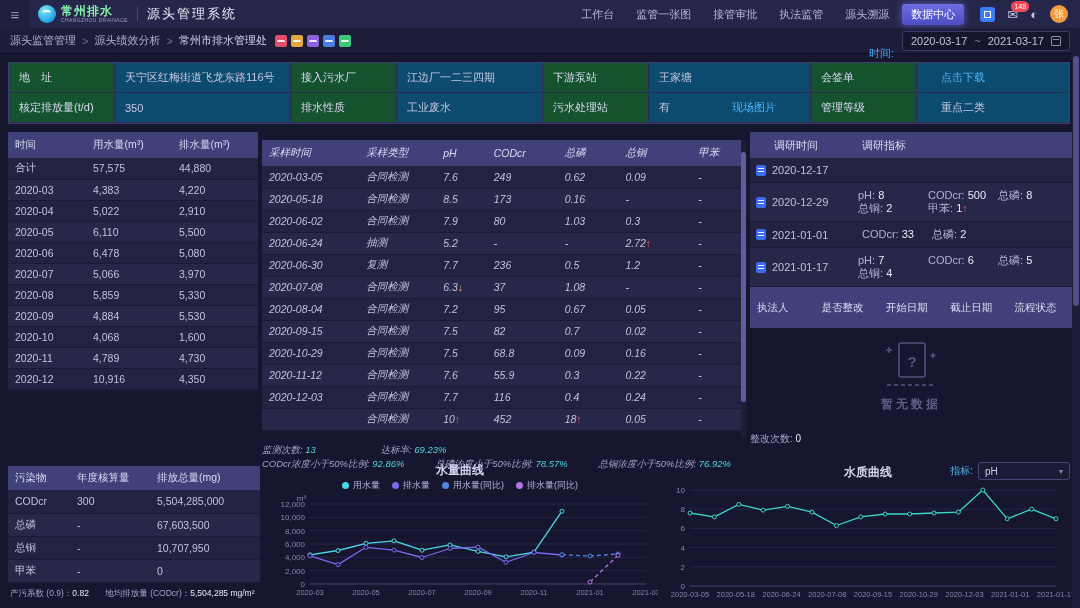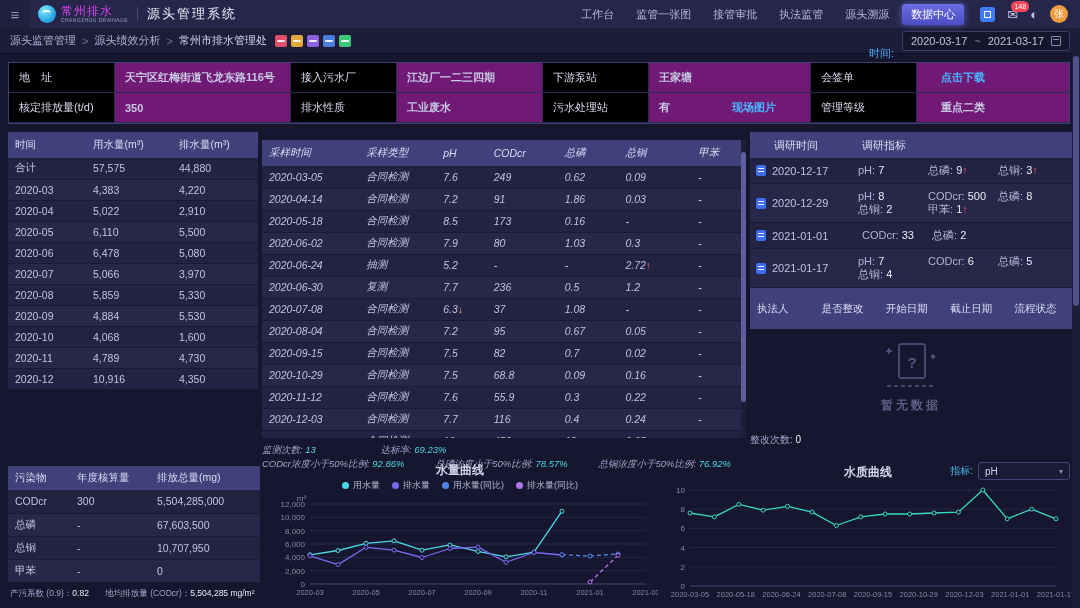--- a/index.html
+++ b/index.html
@@ -13,21 +13,21 @@
   .navbar { position:absolute; top:0; left:0; right:0; height:28px; background:#26264a;
             display:flex; align-items:center; z-index:5; }
   .hamburger { width:30px; height:28px; background:#20203e; color:#8f8fba; font-size:15px;
                display:flex; align-items:center; justify-content:center; cursor:pointer; }
   .logo { display:flex; align-items:center; gap:5px; margin-left:8px; }
   .logo-circle { width:18px; height:18px; border-radius:50%;
                  background:radial-gradient(circle at 35% 30%, #7deafc, #1fa0e0 70%);
                  position:relative; }
   .logo-circle::after { content:''; position:absolute; left:4px; top:5px; width:9px; height:4px;
                         border-radius:50%; border-top:2px solid #fff; }
-  .logo-text-main { font-size:12px; font-weight:normal; color:#d946ef; line-height:12px; letter-spacing:1px; }
+  .logo-text-main { font-size:12px; font-weight:bold; color:#86efac; line-height:12px; letter-spacing:1px; }
   .logo-text-sub { font-size:5px; color:#9a9ac8; letter-spacing:.4px; line-height:6px; }
   .divider-v { width:1px; height:14px; background:#4a4a78; margin:0 9px; }
   .system-title { font-size:13px; color:#ecedfb; letter-spacing:2px; }
   .nav-menu { margin-left:auto; display:flex; align-items:center; gap:4px; }
   .nav-item { padding:3px 9px; color:#b6b6d6; font-size:11px; border-radius:3px;
               cursor:pointer; white-space:nowrap; }
   .nav-item.active { background:linear-gradient(180deg,#6c6ce4,#4d4dc2); color:#fff;
                      box-shadow:0 0 7px rgba(115,115,235,.65); }
   .nav-icons { display:flex; align-items:center; gap:12px; margin:0 12px 0 16px; }
   .icon-screen { width:15px; height:15px; border-radius:3px; background:#3d7bfa;
@@ -58,22 +58,22 @@
   .date-sep { color:#8a8ab0; }
   .cal-icon { width:10px; height:10px; border:1px solid #8a8ab0; border-radius:1px; position:relative; }
   .cal-icon::before { content:''; position:absolute; left:1px; right:1px; top:2px; height:1px; background:#8a8ab0; }
   
   .info-table { position:absolute; top:62px; left:8px; width:1062px;
                 display:grid; grid-template-columns:106px 176px 106px 146px 106px 162px 106px 1fr;
                 border:1px solid #3e3e70; }
   .info-cell { height:30px; display:flex; align-items:center; padding:0 10px;
                border-right:1px solid #2b2b54; border-bottom:1px solid #2b2b54; white-space:nowrap; }
   .info-cell:nth-child(8n) { border-right:none;padding-left:24px; }
-  .info-label { background:#000000; color:#dcdcf4; }
-  .info-value { background:#701a75; color:#c8c8e2;font-weight:bold; }
+  .info-label { background:#14532d; color:#dcdcf4; }
+  .info-value { background:#0c4a6e; color:#c8c8e2; }
   .link { color:#49b6ff; cursor:pointer; }
   .gap-link { margin-left:62px; }
   
   table.data-table { width:100%; border-collapse:collapse; table-layout:fixed; font-size:10.5px; }
   .data-table th { background:#40407a; color:#dcdcf4; font-weight:normal; height:26px;
                    padding:0 7px; text-align:left; white-space:nowrap; overflow:hidden; }
   .data-table td { padding:0 7px; color:#c2c2dc; white-space:nowrap; overflow:hidden;
                    border-bottom:1px solid #1a1a34; }
   .data-table tbody tr:nth-child(odd) td  { background:#222242; }
   .data-table tbody tr:nth-child(even) td { background:#27274a; }
@@ -321,29 +321,20 @@
           <tr>
             <td>2020-03-05</td>
             <td>合同检测</td>
             <td>7.6</td>
             <td>249</td>
             <td>0.62</td>
             <td>0.09</td>
             <td>-</td>
           </tr>
           <tr>
-            <td>2020-04-14</td>
-            <td>合同检测</td>
-            <td>7.2</td>
-            <td>91</td>
-            <td>1.86</td>
-            <td>0.03</td>
-            <td>-</td>
-          </tr>
-          <tr>
             <td>2020-05-18</td>
             <td>合同检测</td>
             <td>8.5</td>
             <td>173</td>
             <td>0.16</td>
             <td>-</td>
             <td>-</td>
           </tr>
           <tr>
             <td>2020-06-02</td>
@@ -457,23 +448,20 @@
 <div class="survey-panel">
   <div class="survey-header">
     <div class="sh-time">调研时间</div>
     <div>调研指标</div>
   </div>
   <div id="survey-body">
       <div class="survey-row">
         <div class="survey-time">
           <span class="survey-icon"></span>
           <span>2020-12-17</span>
-        </div>
-        <div class="survey-metrics">
-          <div class="survey-line"><span class="metric"><span class="mk">pH:</span> <span class="mv ">7</span></span><span class="metric"><span class="mk">总磷:</span> <span class="mv ">9<span class="arrow-up">↑</span></span></span><span class="metric"><span class="mk">总铜:</span> <span class="mv ">3<span class="arrow-up">↑</span></span></span></div>
         </div>
       </div>
       <div class="survey-row">
         <div class="survey-time">
           <span class="survey-icon"></span>
           <span>2020-12-29</span>
         </div>
         <div class="survey-metrics">
           <div class="survey-line"><span class="metric"><span class="mk">pH:</span> <span class="mv ">8</span></span><span class="metric"><span class="mk">CODcr:</span> <span class="mv ">500</span></span><span class="metric"><span class="mk">总磷:</span> <span class="mv ">8</span></span></div>
           <div class="survey-line"><span class="metric"><span class="mk">总铜:</span> <span class="mv ">2</span></span><span class="metric"><span class="mk">甲苯:</span> <span class="mv ">1<span class="arrow-up">↑</span></span></span></div>

